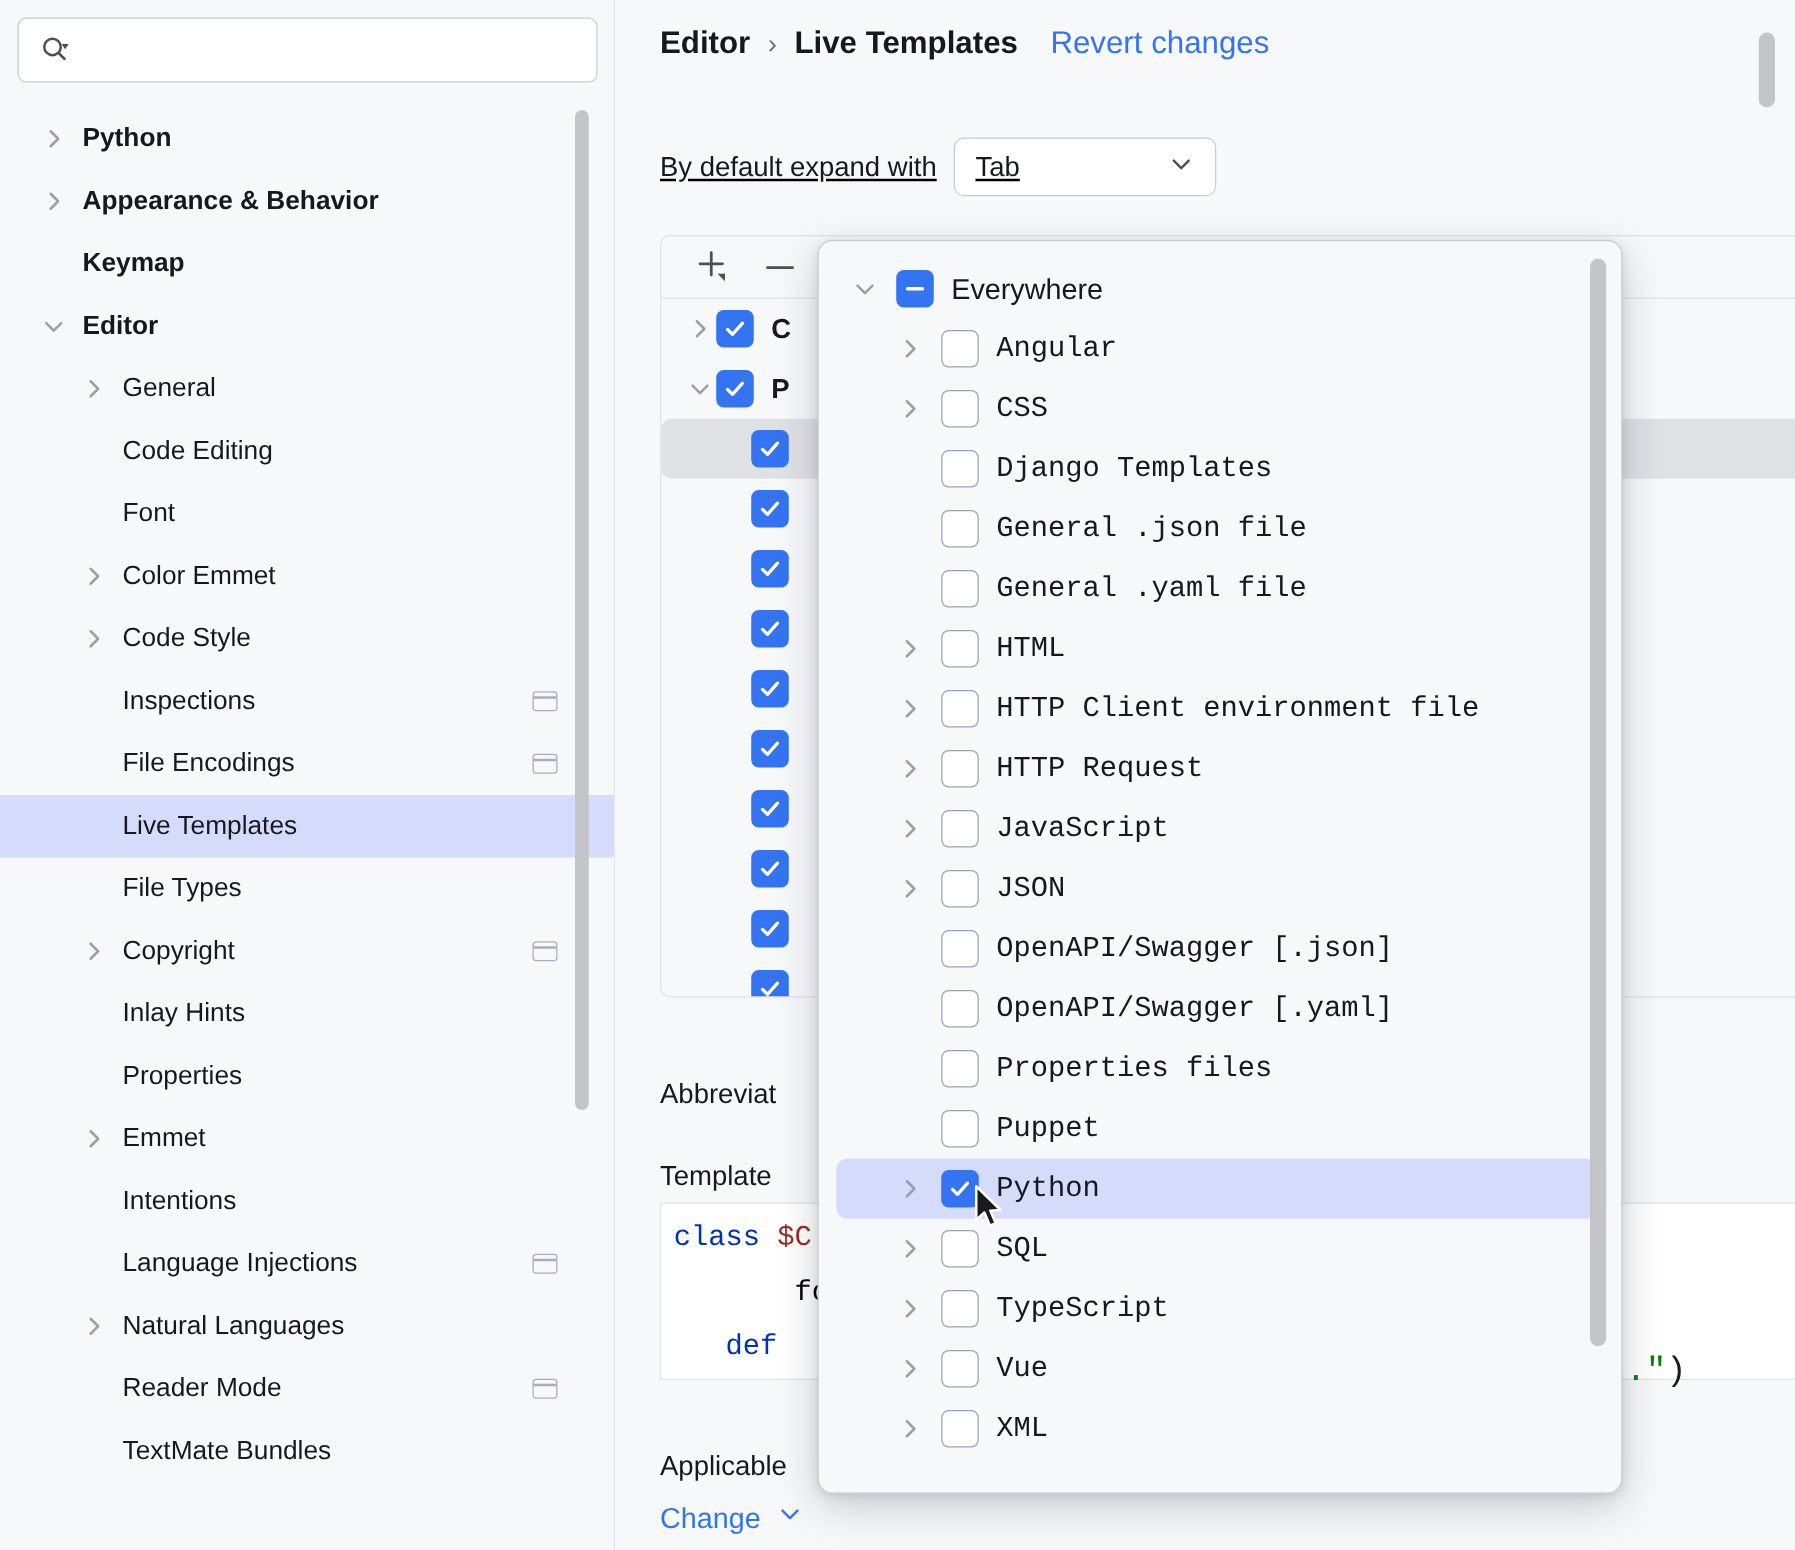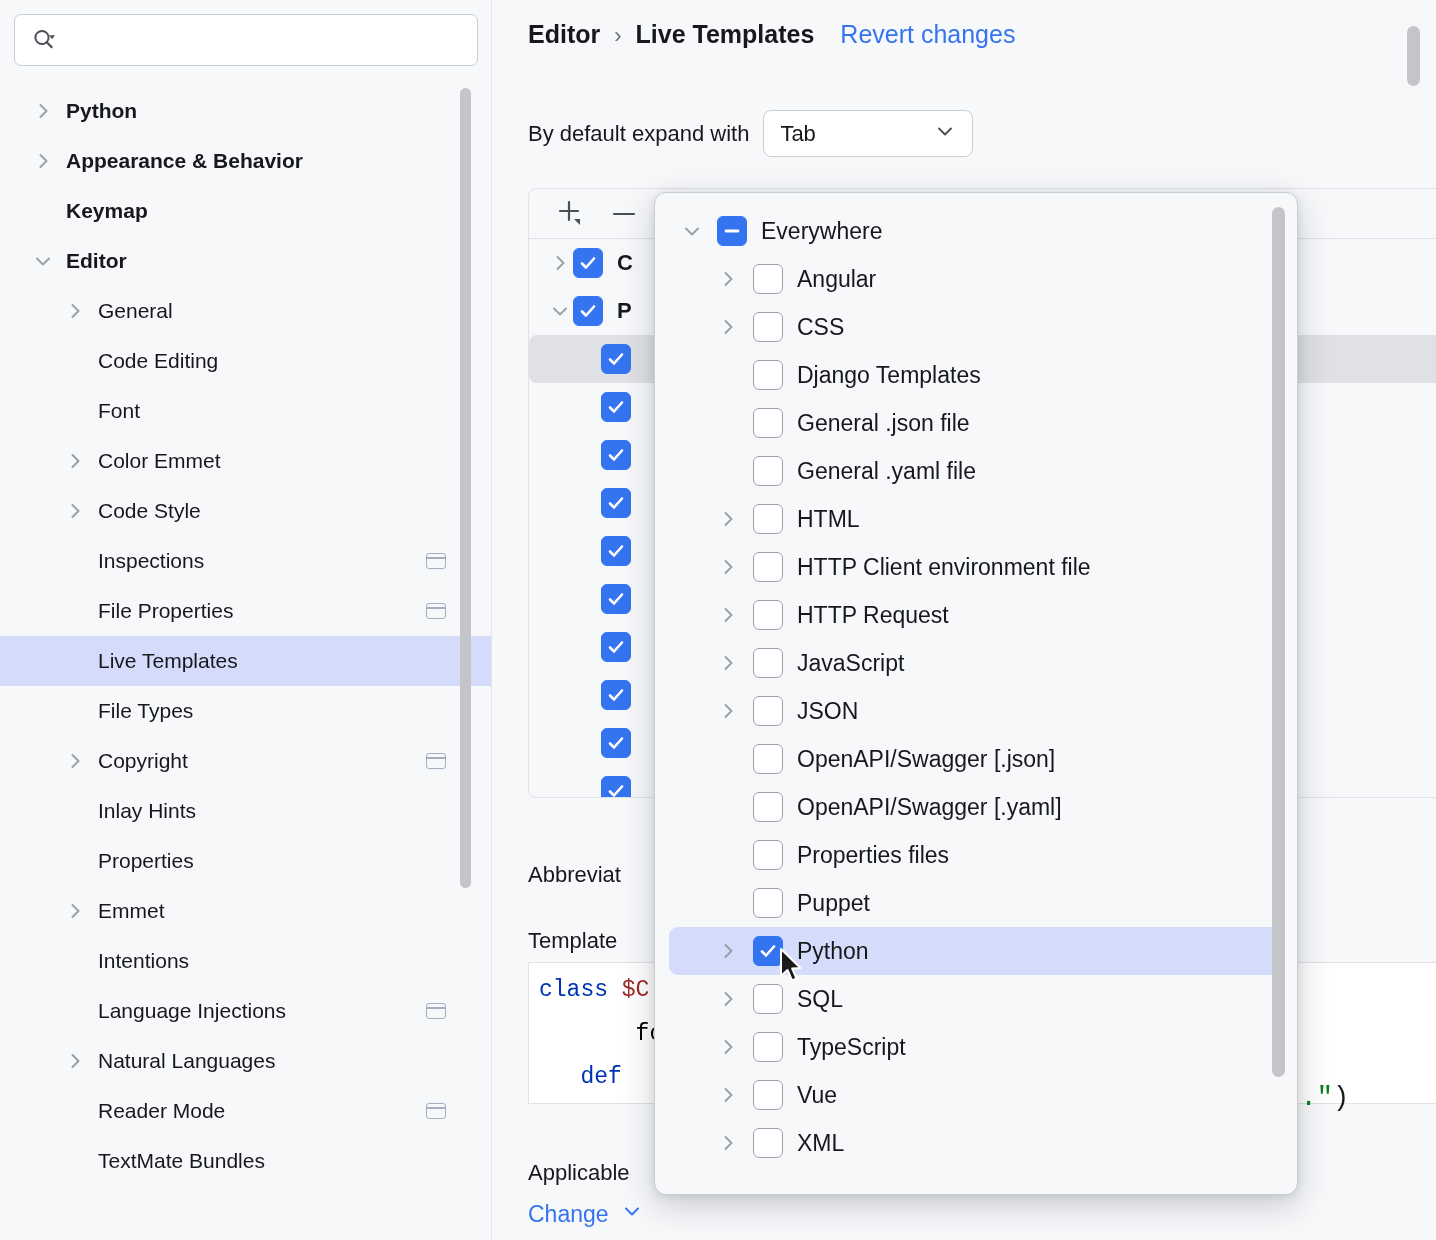--- a/index.html
+++ b/index.html
@@ -81,21 +81,21 @@
     position: absolute; left: 36px; top: 20px;
     display: flex; align-items: baseline; gap: 0;
     font-size: 25px;
   }
   .bc-item { font-weight: bold; color: #16181c; }
   .bc-sep { color: #6b7078; margin: 0 14px; font-weight: normal; font-size: 22px;}
   .bc-link { color: #3574f0; margin-left: 26px; font-weight: normal; font-size: 25px; }
 
   .expandrow {
     position: absolute; left: 36px; top: 110px;
-    display: flex; align-items: center; gap: 14px;
+    display: flex; align-items: center; gap: 14px; text-decoration: underline;
   }
   .expandrow .lab { font-size: 22px; color: #16181c; }
   .combo {
     width: 210px; height: 47px;
     background: #ffffff;
     border: 1px solid #c8ccd3;
     border-radius: 8px;
     display: flex; align-items: center;
     padding: 0 16px;
     justify-content: space-between;
@@ -174,21 +174,21 @@
   }
   .popup-list { position: relative; padding-top: 14px; }
   .p-row {
     height: 48px; display: flex; align-items: center; position: relative;
     font-size: 23px; color: #16181c; white-space: nowrap;
   }
   .p-row.sel { background: #d5dcfb; border-radius: 9px; margin: 0 12px 0 14px; }
   .p-row .pchev { width: 30px; display:flex; align-items:center; justify-content:center; flex:0 0 auto; }
   .p-row .plabel { margin-left: 14px; }
   .p-row.lvl0 { padding-left: 22px; }
-  .p-row.lvl1 { padding-left: 58px; }
+  .p-row.lvl1 { padding-left: 58px; font-family: Liberation Mono, monospace; }
   .p-row.sel.lvl1 { padding-left: 44px; }
 
   .popup-scroll {
     position: absolute; right: 12px; top: 14px;
     width: 13px; height: 870px;
     background: #c3c5c9; border-radius: 7px;
   }
 
   .cursor { position: absolute; left: 779px; top: 947px; width: 26px; height: 38px; }
 </style>
@@ -266,21 +266,21 @@
               <polyline points="8.5,5 14.5,11 8.5,17" fill="none" stroke="#9aa0ab" stroke-width="2" stroke-linecap="round" stroke-linejoin="round"></polyline>
             </svg>
           </span>
           <span class="lbl" style="position:absolute;left:98px">Code Style</span>
         </div>
         <div class="tree-row">
           <span class="lbl" style="position:absolute;left:98px">Inspections</span>
           <span class="chip"></span>
         </div>
         <div class="tree-row">
-          <span class="lbl" style="position:absolute;left:98px">File Properties</span>
+          <span class="lbl" style="position:absolute;left:98px">File Encodings</span>
           <span class="chip"></span>
         </div>
         <div class="tree-row selected">
           <span class="lbl" style="position:absolute;left:98px">Live Templates</span>
         </div>
         <div class="tree-row">
           <span class="lbl" style="position:absolute;left:98px">File Types</span>
         </div>
         <div class="tree-row">
           <span class="chev" style="left:62px">

